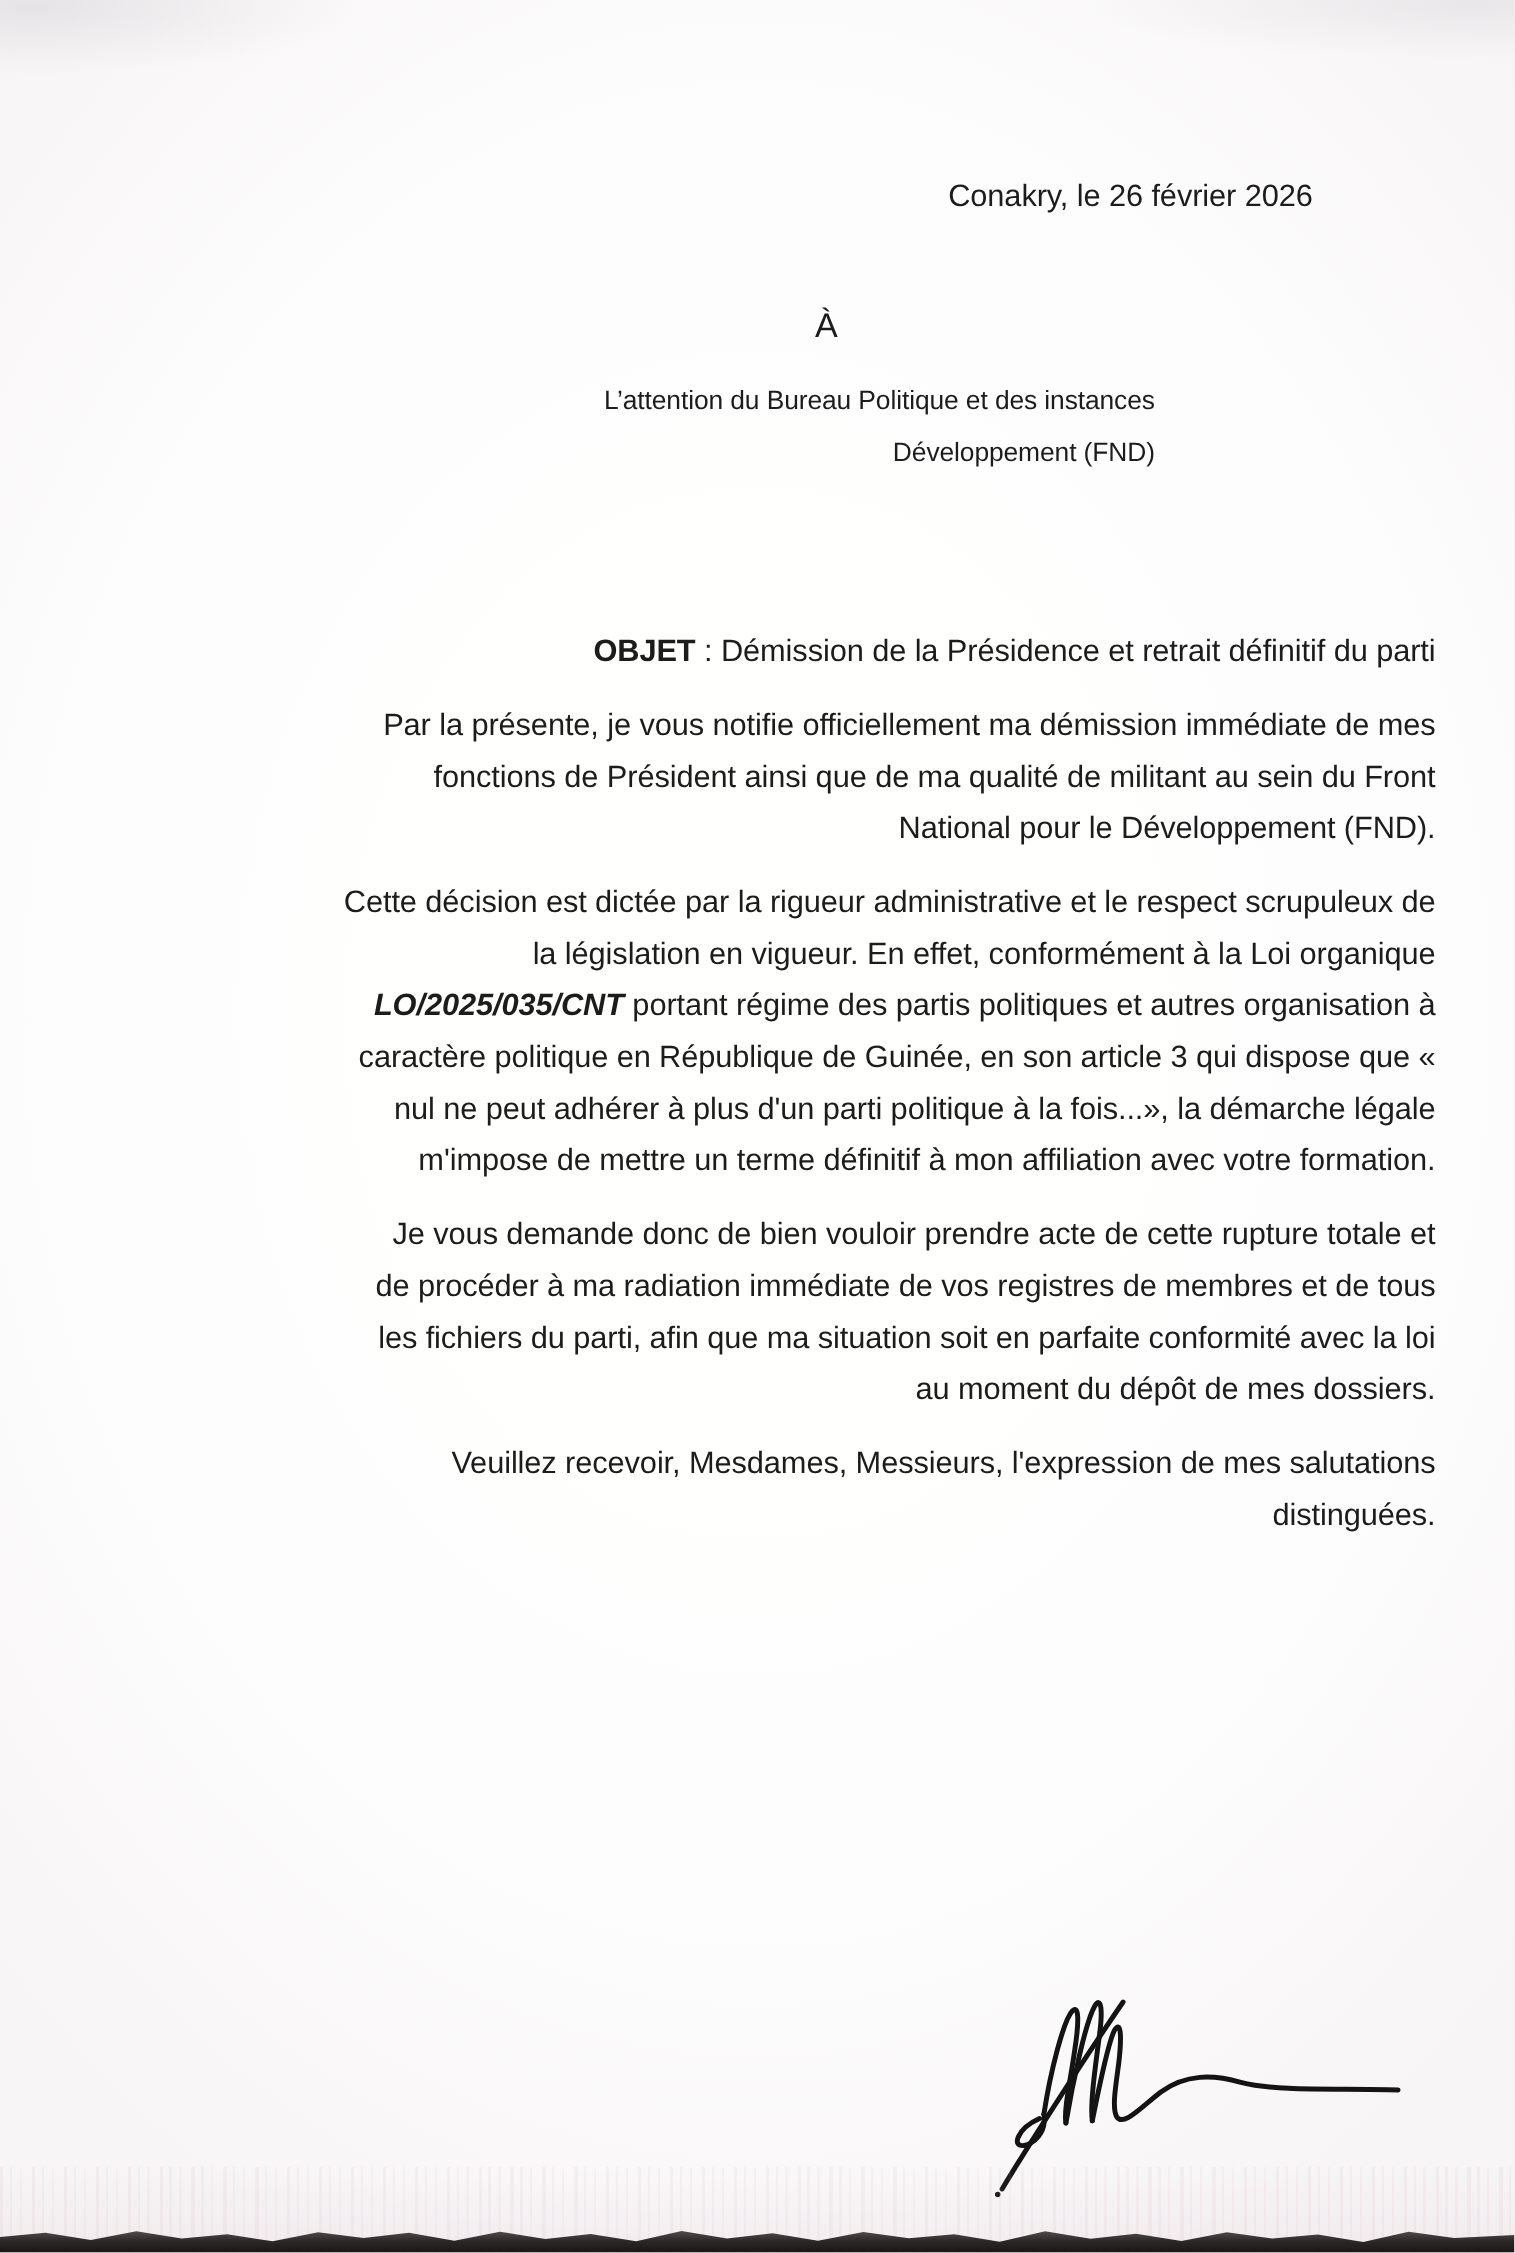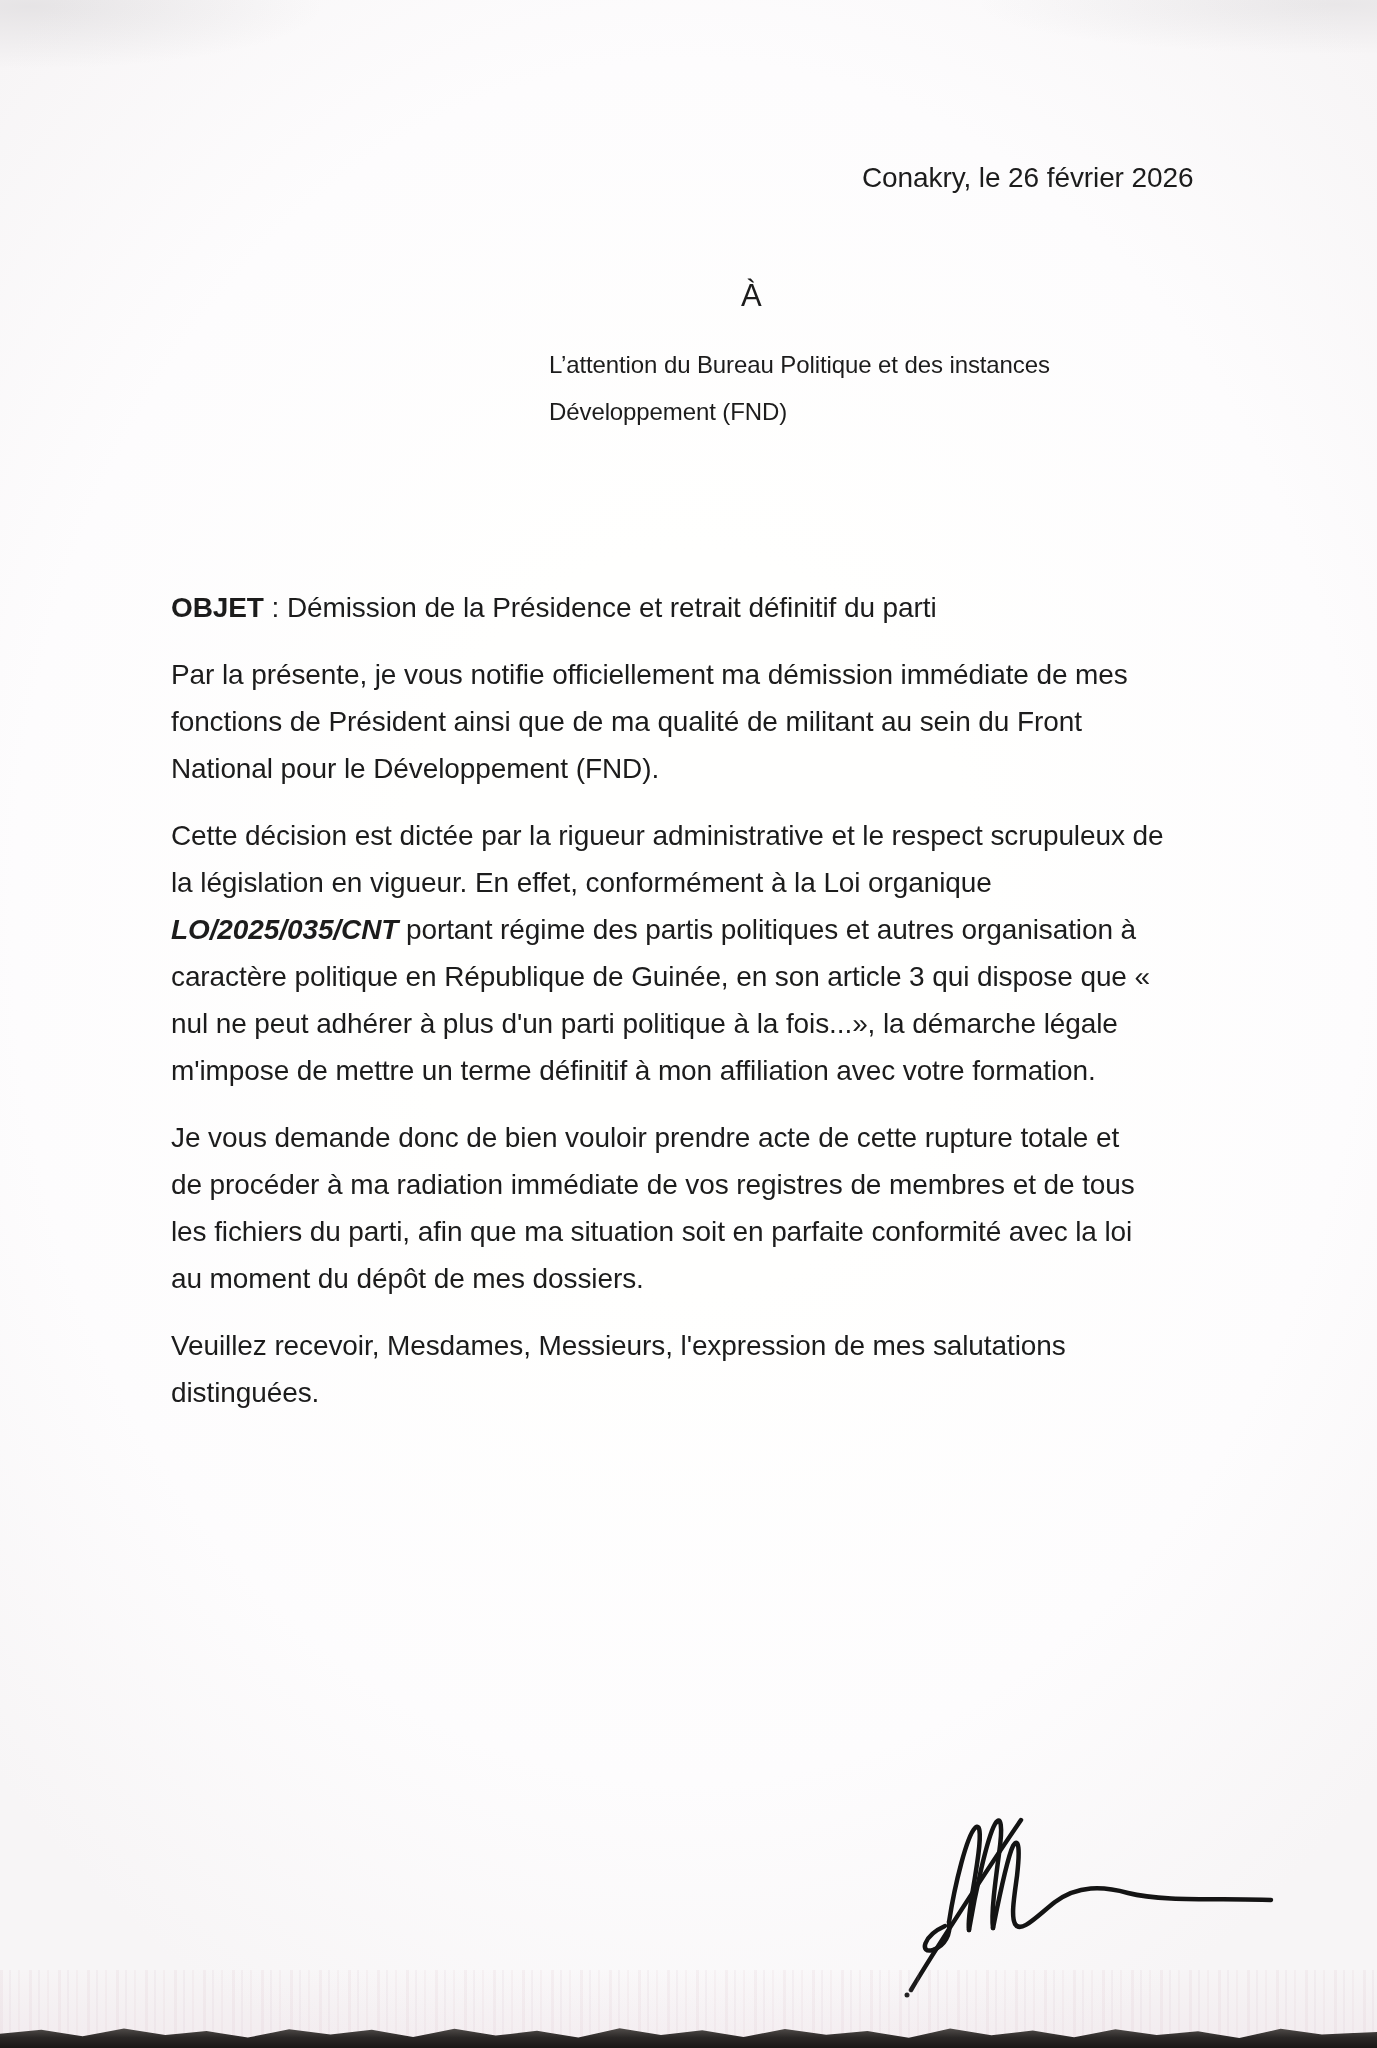--- a/index.html
+++ b/index.html
@@ -9,38 +9,39 @@
     margin:0 auto;
     overflow:hidden;
     color:#1c1c1c;
     font-family:"Liberation Sans",sans-serif;
     letter-spacing:-0.1px;
     background:
       radial-gradient(ellipse 420px 90px at 30px 6px, rgba(125,122,128,0.14), rgba(125,122,128,0) 70%),
       radial-gradient(ellipse 500px 70px at 97% 4px, rgba(130,128,133,0.12), rgba(130,128,133,0) 72%),
       radial-gradient(ellipse 70% 60% at 50% 45%, #fffffe 30%, #fdfcfd 70%, #f7f5f6 100%),
       #fdfcfd;
+    text-align: right;
   }
   .dateline{
     position:absolute;left:862px;top:158px;
     font-size:28px;line-height:40px;white-space:nowrap;
   }
   .recipient-intro{
     position:absolute;left:741px;top:276px;
     font-size:31px;line-height:40px;
   }
   .recipient-block{
     position:absolute;left:549px;top:341px;
     font-size:24px;line-height:47px;
   }
   .content{
     position:absolute;left:155px;top:568px;width:1150px;
     font-size:28px;line-height:47px;
   }
-  .content p{margin:16px;white-space:pre-wrap;}
+  .content p{margin:0;white-space:pre-wrap;}
   .subject{margin:0;}
   .subject .lbl{font-weight:bold;}
   .salutation{margin-top:95px !important;}
   .para{margin-top:20px !important;}
   .ref{font-weight:bold;font-style:italic;}
   .signature-name{
     position:absolute;left:885px;top:1768px;
     font-size:28px;line-height:40px;white-space:nowrap;
   }
   .signature-scribble{

